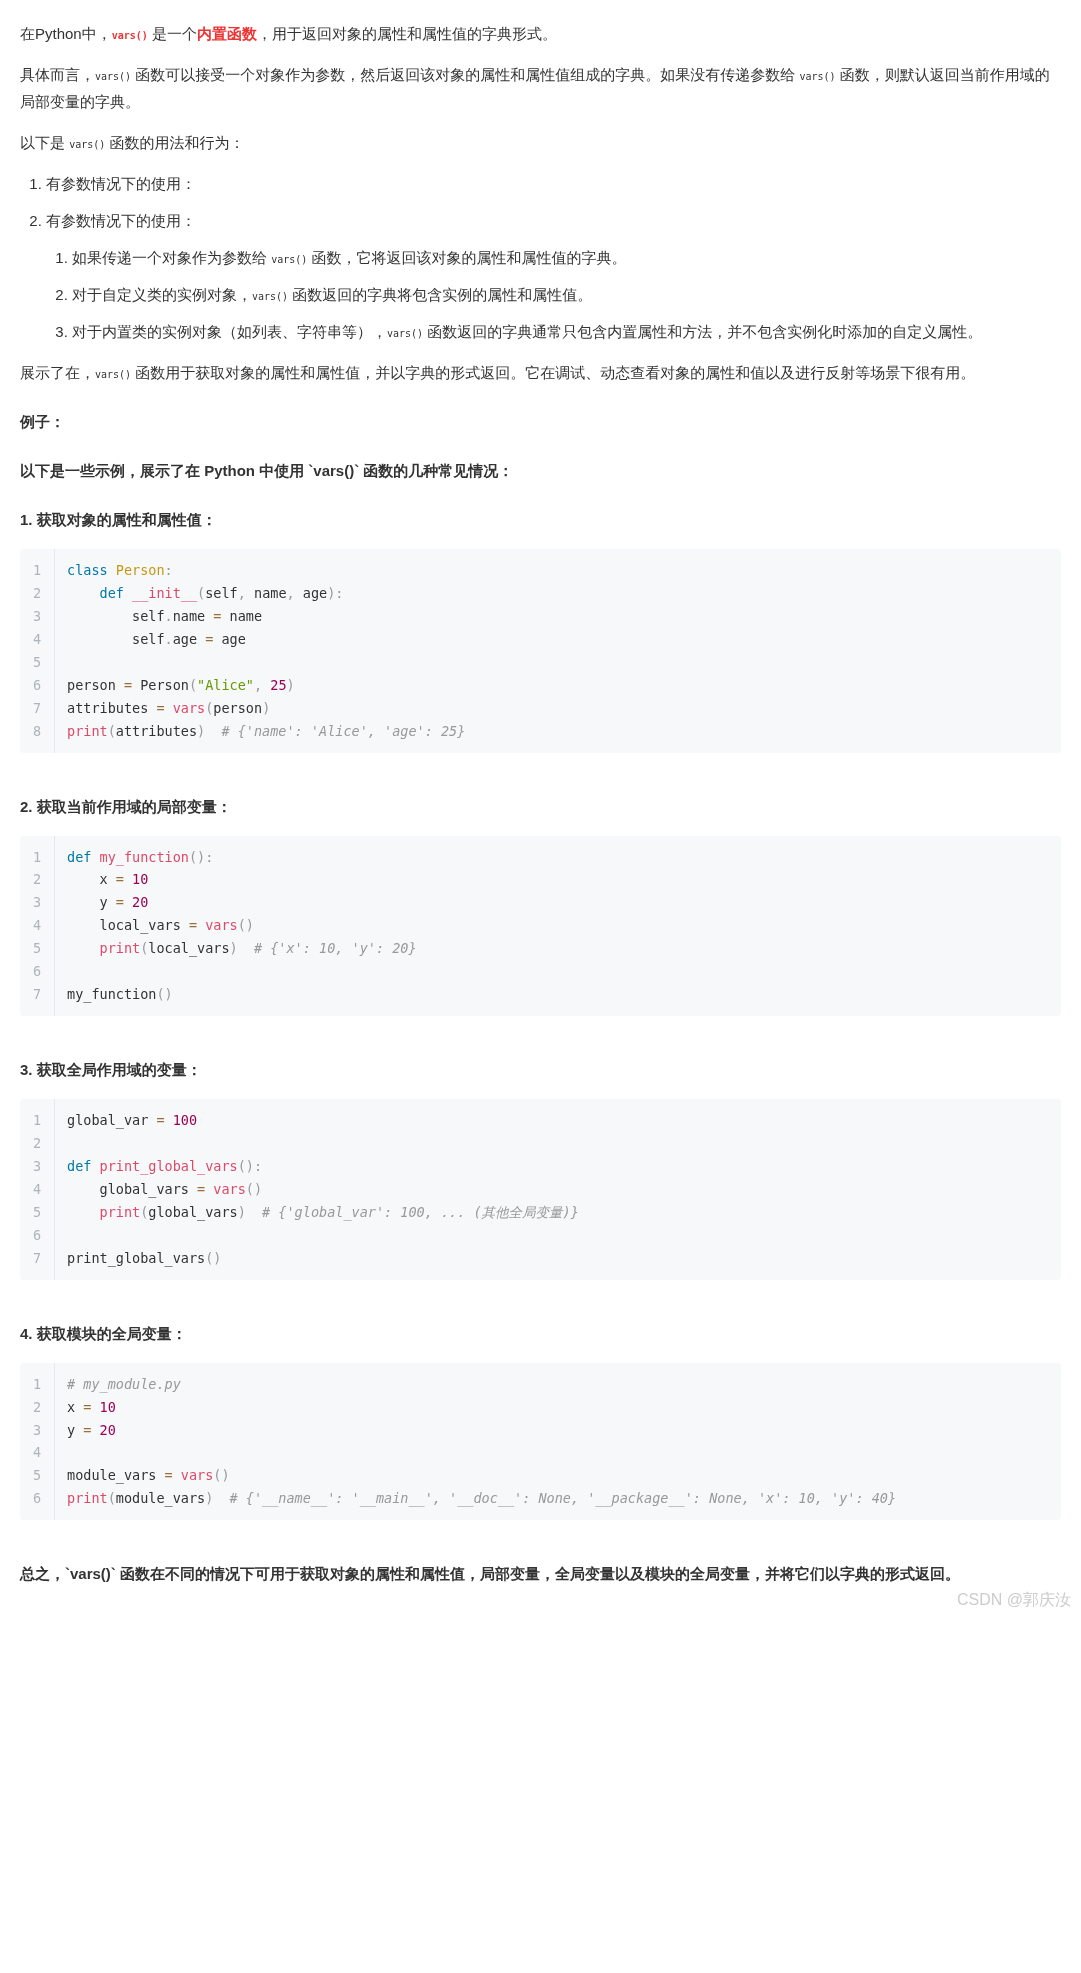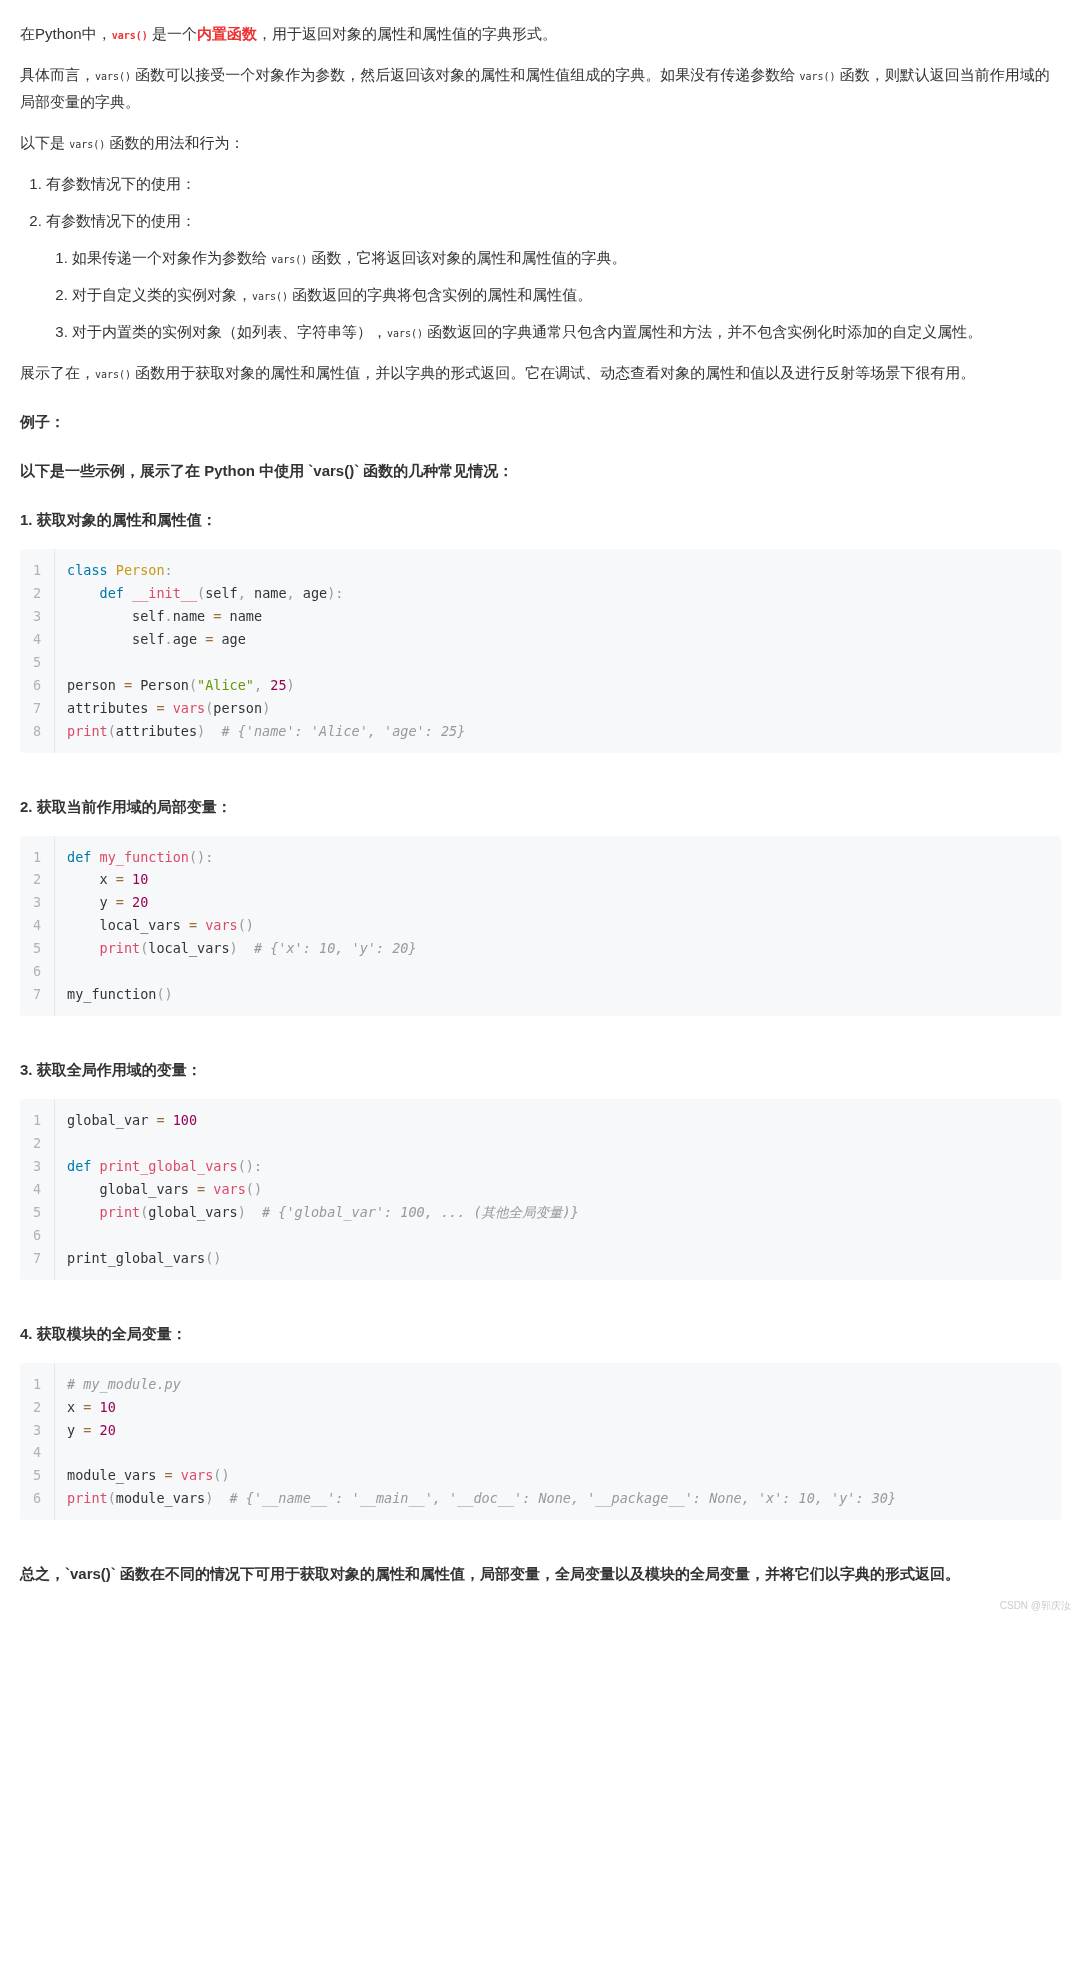--- a/index.html
+++ b/index.html
@@ -49,21 +49,21 @@
   .tk-fn   { color: #dd4a68; }
   .tk-str  { color: #669900; }
   .tk-num  { color: #990055; }
   .tk-cmt  { color: #999999; font-style: italic; }
   .tk-op   { color: #9a6e3a; }
   .tk-p    { color: #999; }
   .watermark {
     position: absolute;
     right: 10px;
     bottom: 6px;
-    font-size: 10px;
+    font-size: 16px;
     color: #ccc;
   }
 </style>
 </head>
 <body>
 
 <p>
   <span>在Python中，</span><span class="inline-code hilite">vars()</span><span> 是一个</span><span class="hilite">内置函数</span><span>，用于返回对象的属性和属性值的字典形式。</span>
 </p>
 
@@ -166,18 +166,18 @@
       <div>3</div>
       <div>4</div>
       <div>5</div>
       <div>6</div>
     </div>
   <div class="codecol"><span class="tk-cmt"># my_module.py</span>
 x <span class="tk-op">=</span> <span class="tk-num">10</span>
 y <span class="tk-op">=</span> <span class="tk-num">20</span>
 
 module_vars <span class="tk-op">=</span> <span class="tk-fn">vars</span><span class="tk-p">(</span><span class="tk-p">)</span>
-<span class="tk-fn">print</span><span class="tk-p">(</span>module_vars<span class="tk-p">)</span>  <span class="tk-cmt"># {'__name__': '__main__', '__doc__': None, '__package__': None, 'x': 10, 'y': 30}</span></div>
+<span class="tk-fn">print</span><span class="tk-p">(</span>module_vars<span class="tk-p">)</span>  <span class="tk-cmt"># {'__name__': '__main__', '__doc__': None, '__package__': None, 'x': 10, 'y': 40}</span></div>
 </div>
 
 <p class="section-head">总之，`vars()` 函数在不同的情况下可用于获取对象的属性和属性值，局部变量，全局变量以及模块的全局变量，并将它们以字典的形式返回。</p>
 
 <div class="watermark">CSDN @郭庆汝</div>
 
 </body></html>

